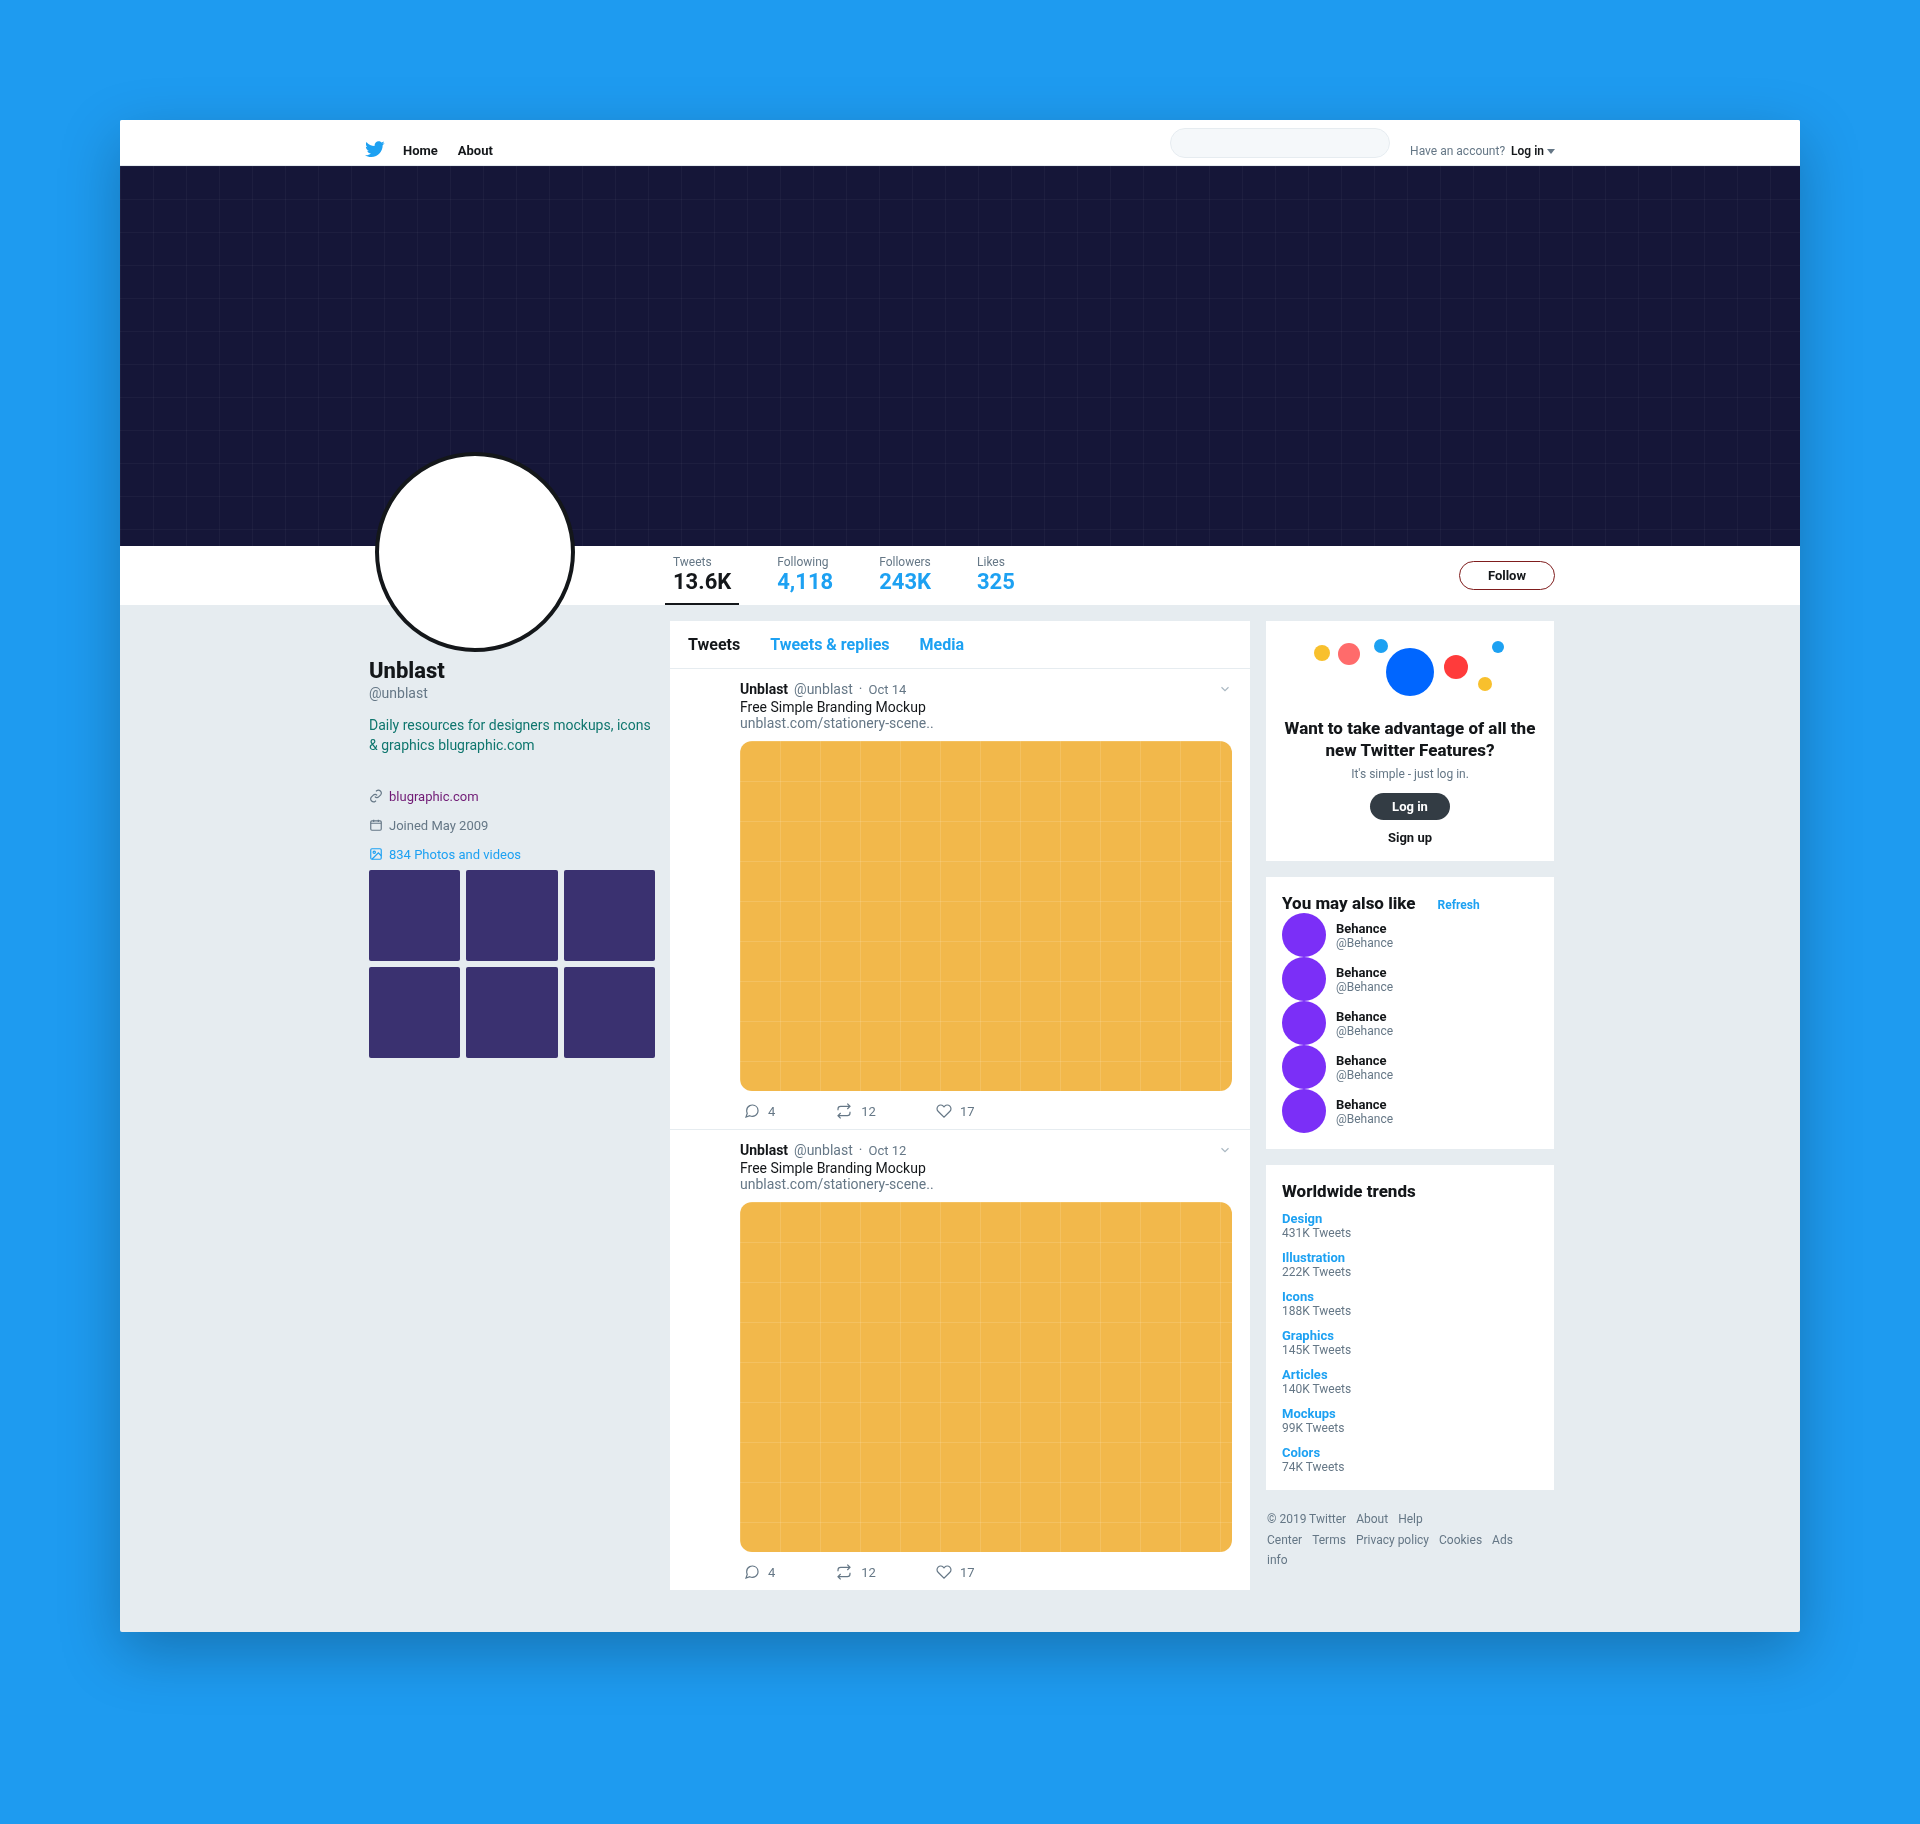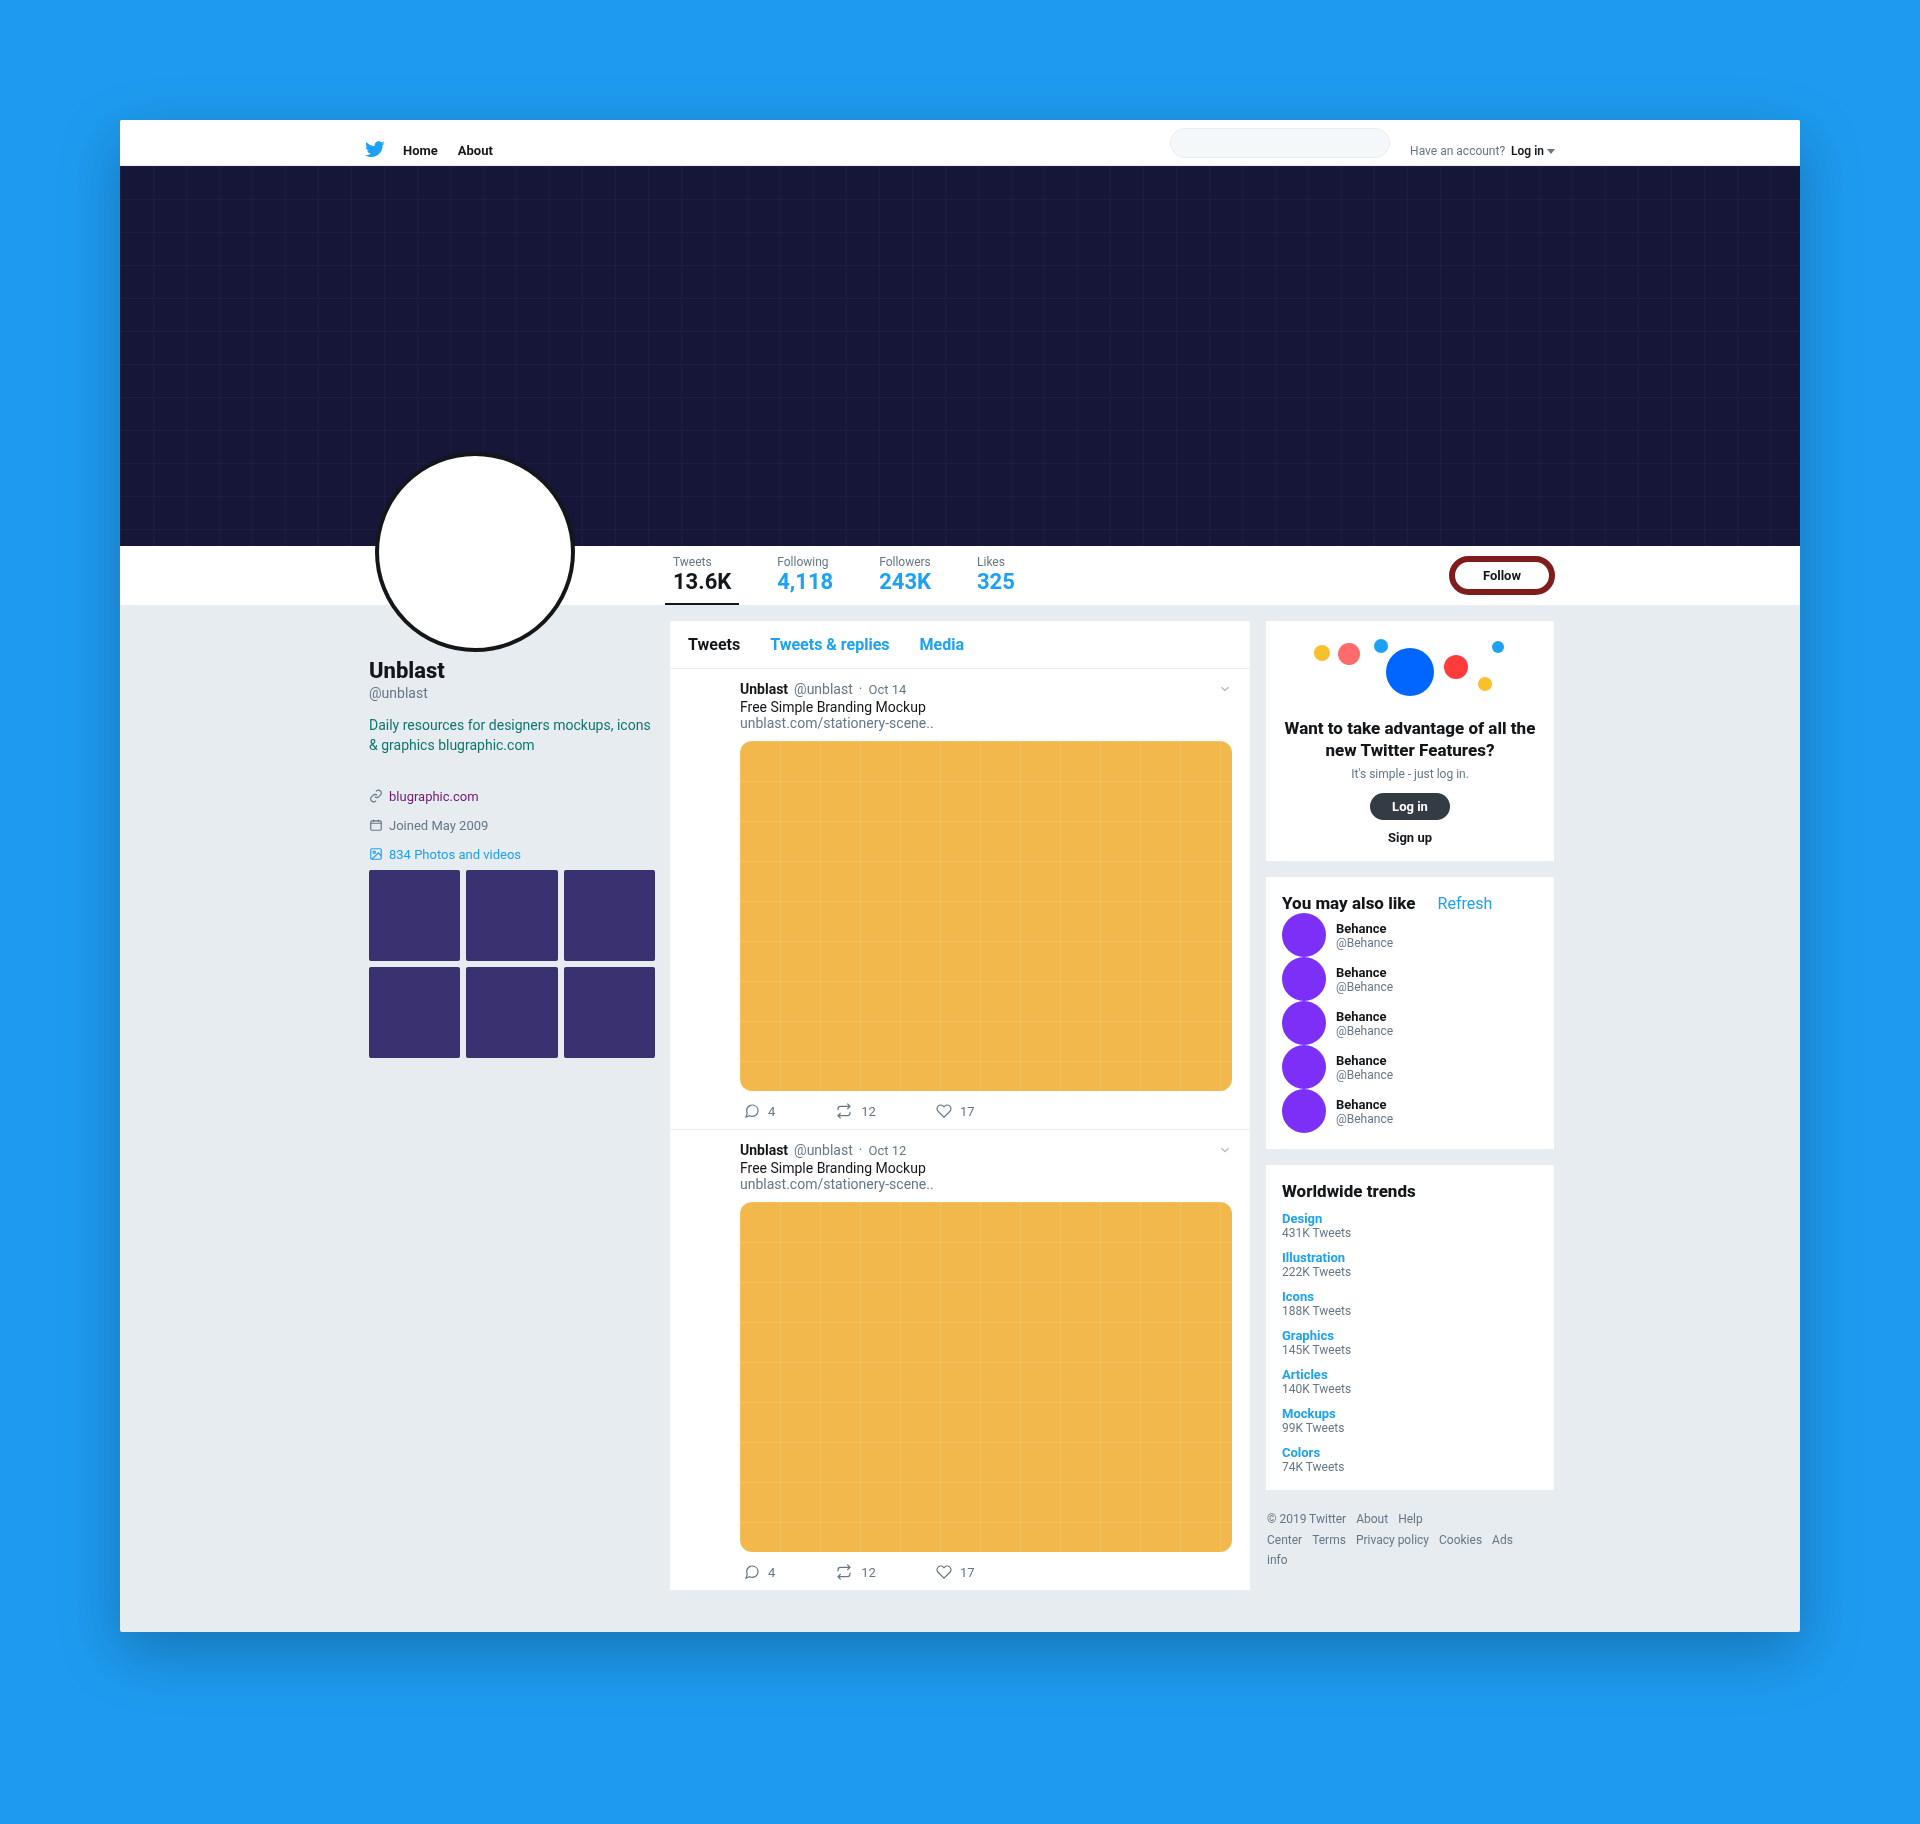--- a/index.html
+++ b/index.html
@@ -23,21 +23,21 @@
 
 
 .statsbar { background: #fff; height: 60px; border-bottom: 1px solid #E6ECF0; }
 .statsbar-inner { max-width: 1190px; margin: 0 auto; display: flex; align-items: center; height: 100%; padding-left: 300px; }
 .stat { margin-right: 30px; height: 100%; display: flex; flex-direction: column; justify-content: center; border-bottom: 2px solid transparent; padding: 0 8px; cursor: pointer; }
 .stat.active { border-bottom-color: #14171A; }
 .stat .label { font-size: 12px; color: #657786; }
 .stat .value { font-size: 22px; font-weight: 700; color: #14171A; }
 .stat.active .value { color: #14171A; }
 .stat:not(.active) .value { color: #1DA1F2; }
-.follow-btn { margin-left: auto; padding: 6px 28px; border: 6px solid #7f1d1d; border-radius: 20px; background: #fff; font-size: 13px; font-weight: 700; color: #14171A; cursor: pointer; }
+.follow-btn { margin-left: auto; padding: 6px 28px; border: 1px solid #7f1d1d; border-radius: 20px; background: #fff; font-size: 13px; font-weight: 700; color: #14171A; cursor: pointer; }
 
 
 .cols { max-width: 1190px; margin: 0 auto; display: flex; gap: 14px; padding: 14px 0 40px; align-items: flex-start; }
 .col-left { width: 290px; flex-shrink: 0; position: relative; }
 .col-mid { flex: 1; background: #fff; border: 1px solid #E6ECF0; }
 .col-right { width: 290px; flex-shrink: 0; }
 
 
 .avatar { width: 200px; height: 200px; border-radius: 50%; background: #fff; border: 4px solid #14171A; position: absolute; top: -168px; left: 10px; }
 .profile-info { padding-top: 38px; padding-left: 4px; }
@@ -75,21 +75,21 @@
 .panel { background: #fff; border: 1px solid #E6ECF0; padding: 16px; margin-bottom: 14px; }
 .signup-illus { height: 70px; display: flex; align-items: center; justify-content: center; position: relative; margin-bottom: 10px; }
 .illus-dot { width: 12px; height: 12px; border-radius: 50%; position: absolute; }
 .illus-face { width: 48px; height: 48px; border-radius: 50%; background: #0066FF; }
 .signup-title { font-size: 17px; font-weight: 800; text-align: center; color: #14171A; line-height: 1.3; }
 .signup-sub { font-size: 12px; color: #657786; text-align: center; margin-top: 6px; }
 .login-btn { display: block; margin: 12px auto 0; background: #333C44; color: #fff; border: none; border-radius: 18px; padding: 6px 22px; font-size: 13px; font-weight: 700; cursor: pointer; }
 .signup-btn { display: block; margin: 10px auto 0; background: none; border: none; font-size: 13px; font-weight: 700; color: #14171A; cursor: pointer; }
 
 .panel-header { font-size: 17px; font-weight: 800; color: #14171A; display: flex; align-items: baseline; gap: 22px; }
-.panel-header .sub { font-size: 16px; font-weight: 400; color: #1DA1F2; cursor: pointer; text-align: right; }
+.panel-header .sub { font-size: 12px; font-weight: 700; color: #1DA1F2; cursor: pointer; text-align: right; }
 .suggest-row { display: flex; align-items: center; gap: 10px; margin-top: 0; }
 .suggest-avatar { width: 44px; height: 44px; border-radius: 50%; background: #7B2FF7; flex-shrink: 0; }
 .suggest-name { font-size: 13px; font-weight: 700; color: #14171A; }
 .suggest-handle { font-size: 12px; color: #657786; }
 
 .trend-row { margin-top: 10px; }
 .trend-name { font-size: 13px; font-weight: 700; color: #1DA1F2; }
 .trend-count { font-size: 12px; color: #657786; }
 
 .footer { font-size: 12px; color: #657786; padding: 4px 2px; line-height: 1.7; }

